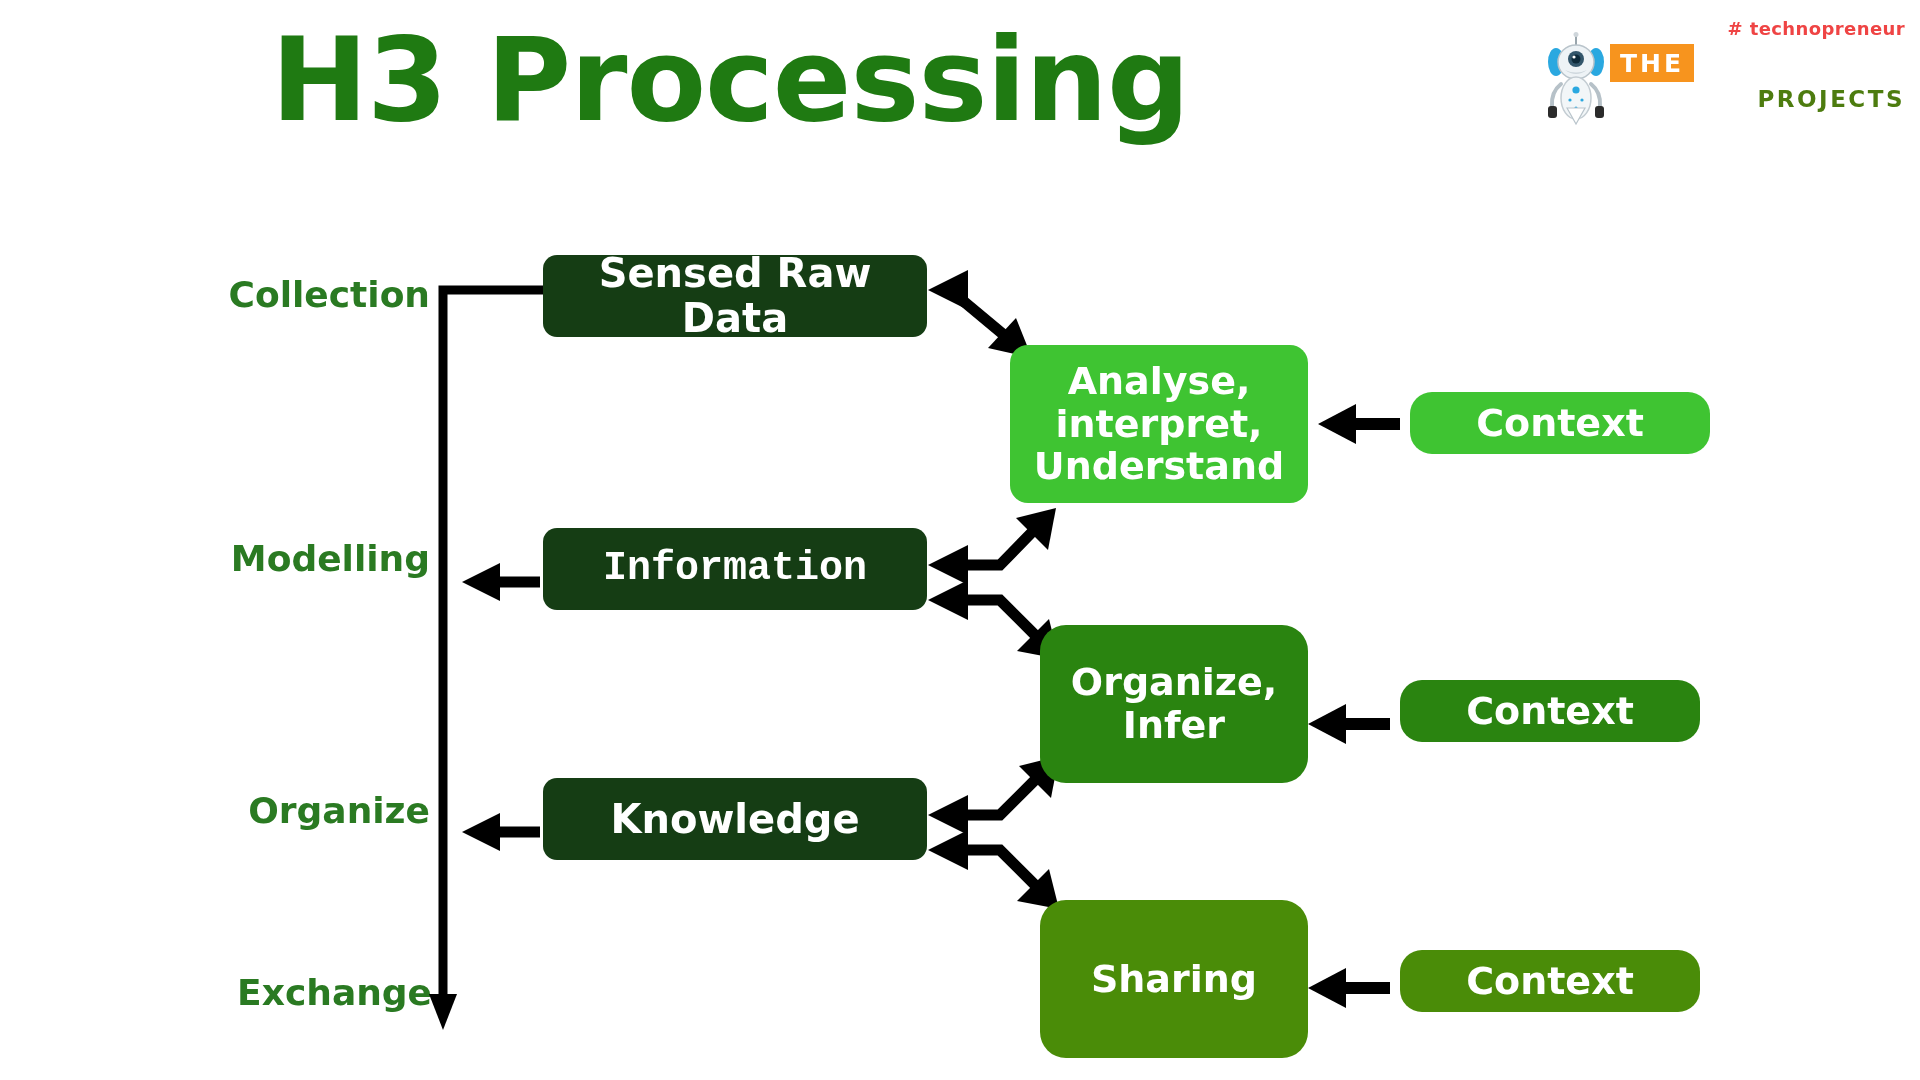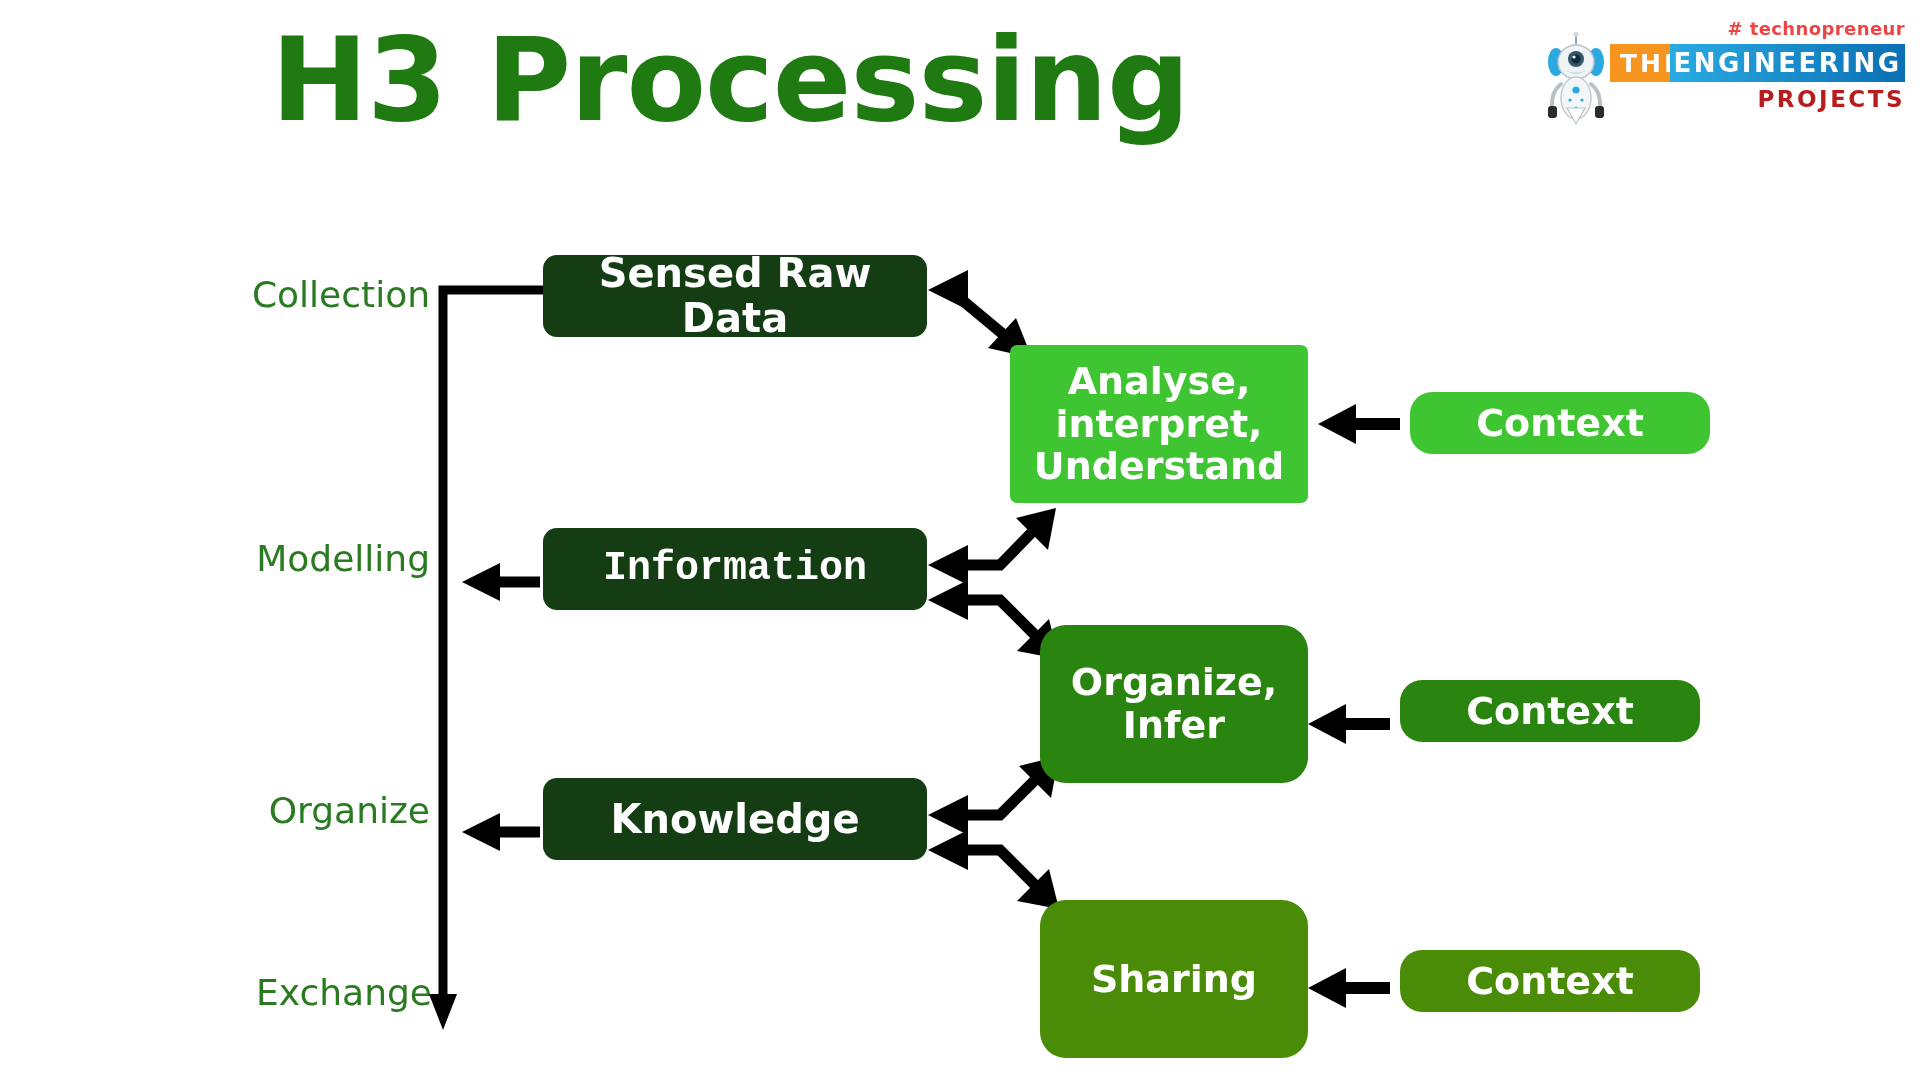--- a/index.html
+++ b/index.html
@@ -89,21 +89,21 @@
     box-sizing: border-box;
   }
   #logo-projects {
     position: absolute;
     left: 180px;
     top: 68px;
     width: 180px;
     text-align: right;
     font-size: 23px;
     font-weight: 700;
-    color: #b91c1c;
+    color: #4d7c0f;
     letter-spacing: 2.5px;
     white-space: nowrap;
   }
 
   
   .node {
     position: absolute;
     box-sizing: border-box;
     border-radius: 14px;
     color: #ffffff;
@@ -116,21 +116,21 @@
     white-space: pre-line;
   }
   .node.dark { background: #153d14; }
   .node.bright { background: #3fc432; }
   .node.mid { background: #2a8410; }
   .node.olive { background: #4a8c08; }
 
   .stage-label {
     position: absolute;
     font-size: 36px;
-    font-weight: 400;
+    font-weight: 700;
     color: #2a7a22;
     white-space: nowrap;
     text-align: right;
   }
 
   
   #diagram-lines {
     position: absolute;
     left: 0;
     top: 0;
@@ -165,21 +165,20 @@
     <path d="M16 52 q-10 8 -9 22" stroke="#b6c1c8" stroke-width="4" fill="none" stroke-linecap="round"></path>
     <path d="M46 52 q10 8 9 22" stroke="#b6c1c8" stroke-width="4" fill="none" stroke-linecap="round"></path>
     <rect x="3" y="74" width="9" height="12" rx="3" fill="#2b2b2b"></rect>
     <rect x="50" y="74" width="9" height="12" rx="3" fill="#2b2b2b"></rect>
   </svg>
 
   <div id="logo-hashtag"># technopreneur</div>
 
   <div id="logo-the">THE</div>
 
-  <div id="logo-engineering">ENGINEERING</div>
 
   <div id="logo-projects">PROJECTS</div>
 </div>
 
 <div class="stage-label" style="left:150px; top:274px; width:280px;">Collection</div>
 
 <div class="stage-label" style="left:150px; top:538px; width:280px;">Modelling</div>
 
 <div class="stage-label" style="left:150px; top:790px; width:280px;">Organize</div>
 
@@ -243,21 +242,21 @@
   </g>
 
   <g>
     <path d="M540 832 L488 832" stroke="#000000" stroke-width="11" fill="none"></path>
     <polygon points="462,832 500,813 500,851" fill="#000000"></polygon>
   </g>
 </svg>
 
 <div class="node dark" style="left:543px; top:255px; width:384px; height:82px; font-size:40px;">Sensed Raw Data</div>
 
-<div class="node bright" style="left:1010px; top:345px; width:298px; height:158px; font-size:38px; border-radius:7px;">Analyse,
+<div class="node bright" style="left:1010px; top:345px; width:298px; height:158px; font-size:38px; border-radius:18px;">Analyse,
 interpret,
 Understand</div>
 
 <div class="node bright" style="left:1410px; top:392px; width:300px; height:62px; font-size:38px; border-radius:22px;">Context</div>
 
 <div class="node dark" style="left:543px; top:528px; width:384px; height:82px; font-size:40px;font-family:Liberation Mono, monospace;">Information</div>
 
 <div class="node mid" style="left:1040px; top:625px; width:268px; height:158px; font-size:38px; border-radius:26px;text-align:center;">Organize,
 Infer</div>
 

